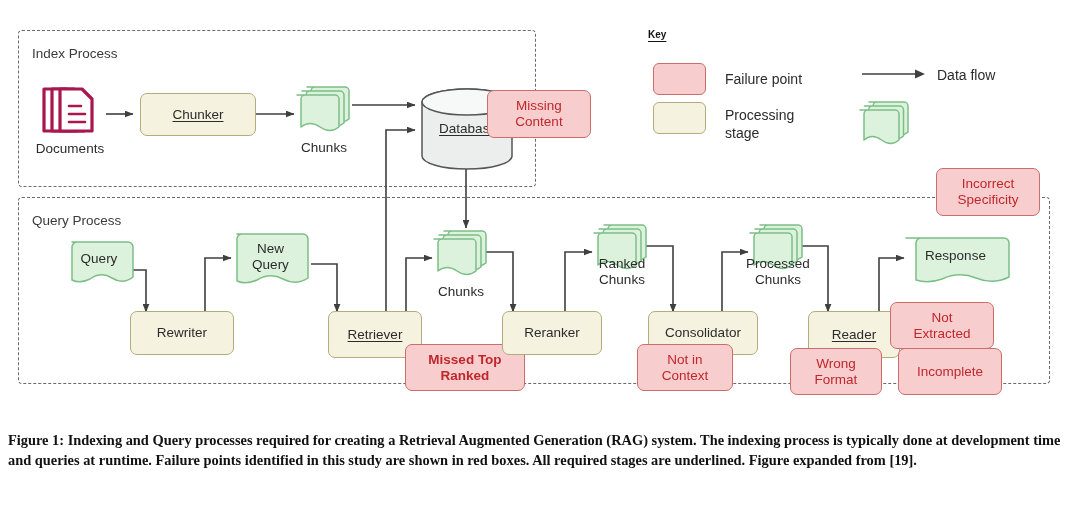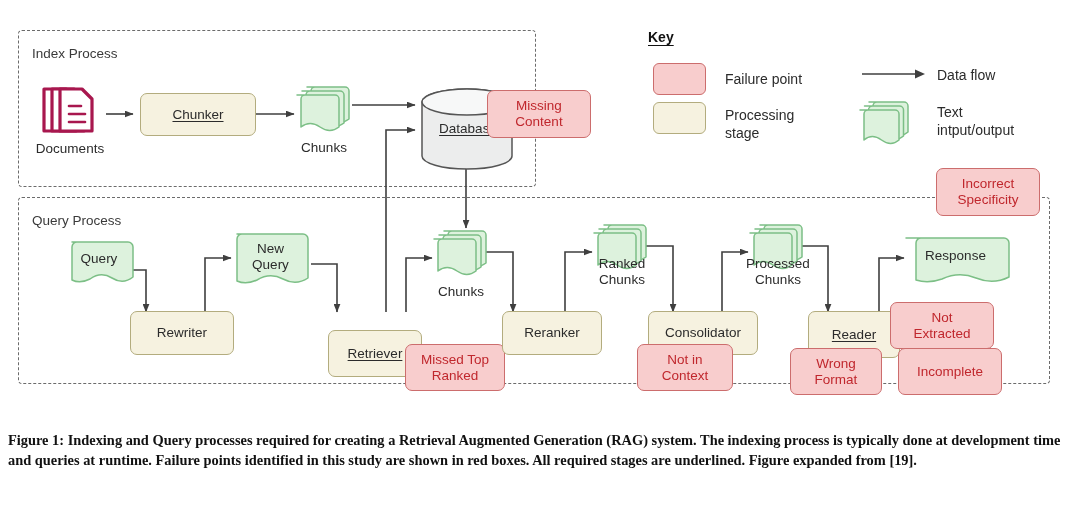--- a/index.html
+++ b/index.html
@@ -72,21 +72,21 @@
   .dbwrap{position:absolute;}
   .dblabel{
     position:absolute;
     font-size:13.5px;color:#2b2b2b;
     text-decoration:underline;text-underline-offset:2px;
     white-space:nowrap;
   }
 
   
   .key-title{
-    position:absolute;font-size:14px;font-weight:bold;color:#111;
+    position:absolute;font-size:10px;font-weight:bold;color:#111;
     text-decoration:underline;text-underline-offset:2.5px;
   }
   .swatch{position:absolute;border-radius:6px;box-sizing:border-box;}
   .swatch.pink{background:#f8cdcd;border:1.3px solid #cc6d6d;}
   .swatch.cream{background:#f6f2e0;border:1.2px solid #b3ac7e;}
   .key-text{
     position:absolute;font-size:14px;color:#2b2b2b;
     line-height:1.25;white-space:pre-line;
   }
 
@@ -213,47 +213,45 @@
 
   <div class="docshape" style="left:856px;top:99px;width:58px;height:48px;">
     <svg width="58" height="48" viewBox="0 0 58 48">
       <g fill="#ddf2dd" stroke="#7cbf86" stroke-width="1.5" stroke-linejoin="round">
         <path d="M13,3 h35 a4,4 0 0 1 4,4 v26 q-8,7 -17.5,0 q-9.5,-7 -17.5,0 v-26 a4,4 0 0 1 4,-4 z"></path>
         <path d="M8.5,7 h35 a4,4 0 0 1 4,4 v26 q-8,7 -17.5,0 q-9.5,-7 -17.5,0 v-26 a4,4 0 0 1 4,-4 z"></path>
         <path d="M4,11 h35 a4,4 0 0 1 4,4 v26 q-8,7 -17.5,0 q-9.5,-7 -17.5,0 v-26 a4,4 0 0 1 4,-4 z"></path>
       </g>
     </svg>
   </div>
-  <div class="key-text" style="left:937px;top:104px;">Text
-intput/output</div>
 
   <div class="docshape" style="left:68px;top:238px;width:66px;height:50px;">
     <svg width="66" height="50" viewBox="0 0 66 50">
       <path d="M4,4 h56 a5,5 0 0 1 5,5 v30 q-10,8 -21,1 q-11,-7 -22,1 q-10,5 -18,1 v-33 a5,5 0 0 1 5,-5 z" fill="#ddf2dd" stroke="#7cbf86" stroke-width="1.5" stroke-linejoin="round"></path>
     </svg>
   </div>
   <div class="doctext" style="left:68px;top:246px;width:62px;height:26px;">Query</div>
 
   <div class="node stage" style="left:130px;top:311px;width:104px;height:44px;">
     <span>Rewriter</span>
   </div>
 
   <div class="docshape" style="left:233px;top:230px;width:78px;height:60px;">
     <svg width="78" height="60" viewBox="0 0 78 60">
       <path d="M4,4 h66 a5,5 0 0 1 5,5 v39 q-12,8 -25,1 q-13,-7 -26,1 q-11,5 -20,1 v-42 a5,5 0 0 1 5,-5 z" fill="#ddf2dd" stroke="#7cbf86" stroke-width="1.5" stroke-linejoin="round"></path>
     </svg>
   </div>
   <div class="doctext" style="left:233px;top:238px;width:75px;height:38px;white-space:pre-line;">New
 Query</div>
 
-  <div class="node stage" style="left:328px;top:330px;width:94px;height:47px;">
+  <div class="node stage" style="left:328px;top:311px;width:94px;height:47px;">
     <span class="u">Retriever</span>
   </div>
 
-  <div class="node failure" style="left:405px;top:344px;width:100px;height:47px;white-space:pre-line;">
+  <div class="node failure" style="left:405px;top:344px;width:120px;height:47px;white-space:pre-line;font-weight:bold;">
     <span>Missed Top
 Ranked</span>
   </div>
 
   <div class="docshape" style="left:430px;top:228px;width:62px;height:50px;">
     <svg width="62" height="50" viewBox="0 0 62 50">
       <g fill="#ddf2dd" stroke="#7cbf86" stroke-width="1.5" stroke-linejoin="round">
         <path d="M14,3 h38 a4,4 0 0 1 4,4 v28 q-9,7 -19,0 q-10,-7 -19,0 v-28 a4,4 0 0 1 4,-4 z"></path>
         <path d="M9,7 h38 a4,4 0 0 1 4,4 v28 q-9,7 -19,0 q-10,-7 -19,0 v-28 a4,4 0 0 1 4,-4 z"></path>
         <path d="M4,11 h38 a4,4 0 0 1 4,4 v28 q-9,7 -19,0 q-10,-7 -19,0 v-28 a4,4 0 0 1 4,-4 z"></path>

